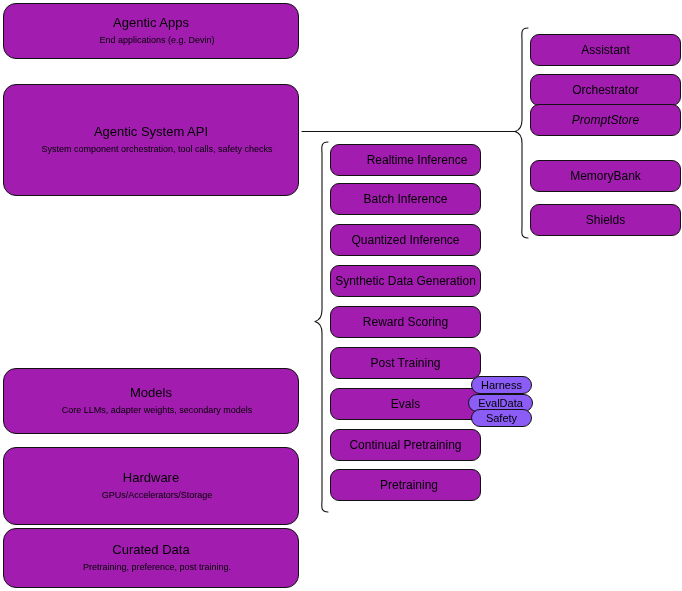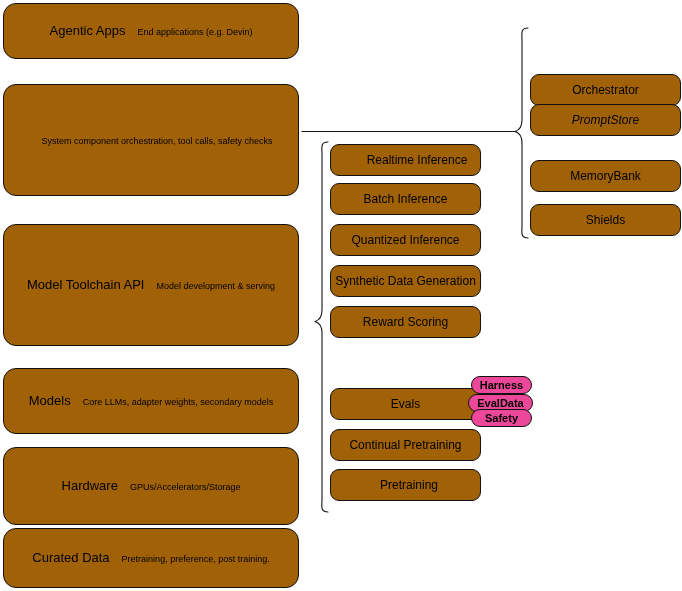--- a/index.html
+++ b/index.html
@@ -17,24 +17,25 @@
     width: 682px;
     height: 591px;
     background: #ffffff;
     overflow: hidden;
   }
 
   
   .box {
     position: absolute;
     box-sizing: border-box;
-    background: #a16207;
+    background: #a21caf;
     border: 1px solid #111111;
     border-radius: 11px;
     display: flex;
+    flex-direction: column;
     align-items: center;
     justify-content: center;
     text-align: center;
   }
   .box .title {
     font-size: 13px;
     line-height: 16px;
     color: #000000;
     white-space: nowrap;
   }
@@ -70,31 +71,30 @@
   }
   .right-box {
     left: 530px;
     width: 151px;
   }
 
   
   .pill {
     position: absolute;
     box-sizing: border-box;
-    background: #ec4899;
+    background: #8b5cf6;
     border: 1px solid #111111;
     border-radius: 999px;
     display: flex;
     align-items: center;
     justify-content: center;
     font-size: 11px;
     line-height: 13px;
     white-space: nowrap;
     color: #000000;
-    font-weight: bold;
   }
 
   
   #connectors {
     position: absolute;
     left: 0;
     top: 0;
     width: 682px;
     height: 591px;
     pointer-events: none;
@@ -132,27 +132,24 @@
              L 322 500
              C 322 506, 320 512, 328 512"></path>
   </svg>
 
   <div class="box layer-box" style="top:3px; height:56px;">
     <div class="title">Agentic Apps</div>
     <div class="subtitle">End applications (e.g. Devin)</div>
   </div>
 
   <div class="box layer-box" style="top:84px; height:112px;">
+    <div class="title">Agentic System API</div>
     <div class="subtitle">System component orchestration, tool calls, safety checks</div>
   </div>
 
-  <div class="box layer-box" style="top:224px; height:122px;">
-    <div class="title">Model Toolchain API</div>
-    <div class="subtitle">Model development &amp; serving</div>
-  </div>
 
   <div class="box layer-box" style="top:368px; height:66px;">
     <div class="title">Models</div>
     <div class="subtitle">Core LLMs, adapter weights, secondary models</div>
   </div>
 
   <div class="box layer-box" style="top:447px; height:78px;">
     <div class="title">Hardware</div>
     <div class="subtitle">GPUs/Accelerators/Storage</div>
   </div>
@@ -170,40 +167,46 @@
   </div>
   <div class="box cap-box mid-box" style="top:224px;">
     <div class="title">Quantized Inference</div>
   </div>
   <div class="box cap-box mid-box" style="top:265px;">
     <div class="title">Synthetic Data Generation</div>
   </div>
   <div class="box cap-box mid-box" style="top:306px;">
     <div class="title">Reward Scoring</div>
   </div>
+  <div class="box cap-box mid-box" style="top:347px;">
+    <div class="title">Post Training</div>
+  </div>
   <div class="box cap-box mid-box" style="top:388px;">
     <div class="title">Evals</div>
   </div>
   <div class="box cap-box mid-box" style="top:429px;">
     <div class="title">Continual Pretraining</div>
   </div>
   <div class="box cap-box mid-box" style="top:469px;padding-left:7px;">
     <div class="title">Pretraining</div>
   </div>
 
   <div class="pill" style="left:471px; top:376px; width:61px; height:18px;">
     <span>Harness</span>
   </div>
   <div class="pill" style="left:468px; top:394px; width:65px; height:18px;">
     <span>EvalData</span>
   </div>
   <div class="pill" style="left:471px; top:409px; width:61px; height:18px;">
     <span>Safety</span>
   </div>
 
+  <div class="box cap-box right-box" style="top:34px;">
+    <div class="title">Assistant</div>
+  </div>
   <div class="box cap-box right-box" style="top:74px;">
     <div class="title">Orchestrator</div>
   </div>
   <div class="box cap-box right-box" style="top:104px;font-style:italic;">
     <div class="title">PromptStore</div>
   </div>
   <div class="box cap-box right-box" style="top:160px;text-align:center;">
     <div class="title">MemoryBank</div>
   </div>
   <div class="box cap-box right-box" style="top:204px;">

